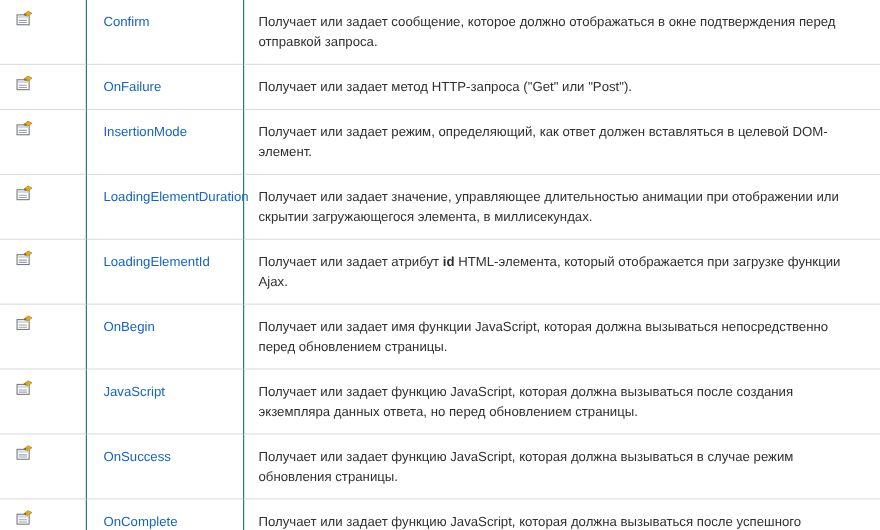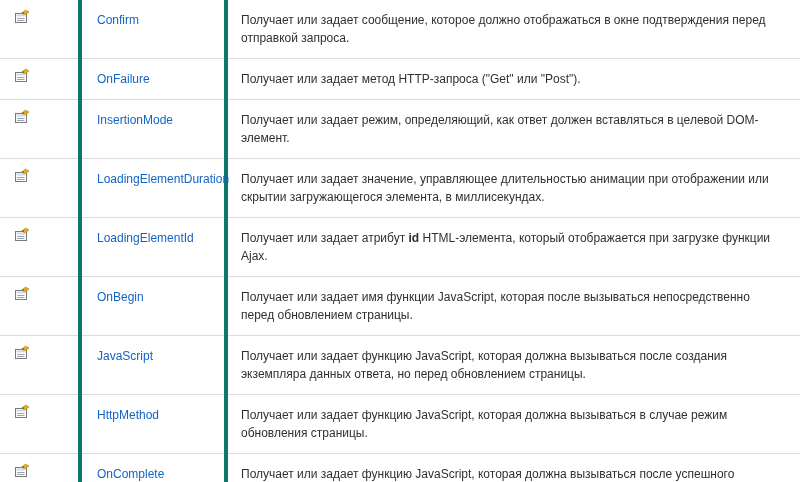--- a/index.html
+++ b/index.html
@@ -20,21 +20,21 @@
     width: 800px;
     border-collapse: collapse;
     table-layout: fixed;
   }
 
   .members-table tr {
     border-bottom: 1px solid #dcdcdc;
   }
 
   .members-table td {
-    border-right: 4px solid #0f766e;
+    border-right: 1px solid #0f766e;
     vertical-align: top;
     padding: 0;
     background: #ffffff;
   }
 
   .members-table td.col-desc {
     border-right: none;
   }
 
   .col-icon   { width: 78px; }
@@ -202,21 +202,21 @@
               <path d="M7.5 4.2 L11.5 1.2 L15 3.0 L11.2 5.6 Z" fill="#f2c14a" stroke="#b8860b" stroke-width="0.8" stroke-linejoin="round"></path>
               <path d="M8.2 3.9 L11.4 1.6 L13.9 2.9 L11.0 4.9 Z" fill="#e8a317"></path>
               <circle cx="9.0" cy="4.3" r="1.0" fill="#5a7a2a"></circle>
             </svg>
           </div>
         </td>
         <td class="col-name">
           <div class="cell-inner name-cell"><a class="member-link">OnBegin</a></div>
         </td>
         <td class="col-desc">
-          <div class="cell-inner desc-cell"><span class="desc-text"><span>Получает или задает имя функции JavaScript, которая после вызываться непосредственно перед обновлением страницы.</span></span></div>
+          <div class="cell-inner desc-cell"><span class="desc-text"><span>Получает или задает имя функции JavaScript, которая должна вызываться непосредственно перед обновлением страницы.</span></span></div>
         </td>
       </tr>
       <tr>
         <td class="col-icon">
           <div class="cell-inner icon-cell">
             <svg class="prop-icon" viewBox="0 0 16 16" xmlns="http://www.w3.org/2000/svg">
               <rect x="1.5" y="4.5" width="11" height="9" fill="#ffffff" stroke="#7a7a7a" stroke-width="1"></rect>
               <rect x="2.5" y="5.5" width="9" height="2" fill="#cfd8e6"></rect>
               <line x1="3" y1="9.5" x2="10.5" y2="9.5" stroke="#9aa3b0" stroke-width="1"></line>
               <line x1="3" y1="11.5" x2="10.5" y2="11.5" stroke="#9aa3b0" stroke-width="1"></line>
@@ -241,21 +241,21 @@
               <rect x="2.5" y="5.5" width="9" height="2" fill="#cfd8e6"></rect>
               <line x1="3" y1="9.5" x2="10.5" y2="9.5" stroke="#9aa3b0" stroke-width="1"></line>
               <line x1="3" y1="11.5" x2="10.5" y2="11.5" stroke="#9aa3b0" stroke-width="1"></line>
               <path d="M7.5 4.2 L11.5 1.2 L15 3.0 L11.2 5.6 Z" fill="#f2c14a" stroke="#b8860b" stroke-width="0.8" stroke-linejoin="round"></path>
               <path d="M8.2 3.9 L11.4 1.6 L13.9 2.9 L11.0 4.9 Z" fill="#e8a317"></path>
               <circle cx="9.0" cy="4.3" r="1.0" fill="#5a7a2a"></circle>
             </svg>
           </div>
         </td>
         <td class="col-name">
-          <div class="cell-inner name-cell"><a class="member-link">HttpMethod</a></div>
+          <div class="cell-inner name-cell"><a class="member-link">OnSuccess</a></div>
         </td>
         <td class="col-desc">
           <div class="cell-inner desc-cell"><span class="desc-text"><span>Получает или задает функцию JavaScript, которая должна вызываться в случае режим обновления страницы.</span></span></div>
         </td>
       </tr>
       <tr>
         <td class="col-icon">
           <div class="cell-inner icon-cell">
             <svg class="prop-icon" viewBox="0 0 16 16" xmlns="http://www.w3.org/2000/svg">
               <rect x="1.5" y="4.5" width="11" height="9" fill="#ffffff" stroke="#7a7a7a" stroke-width="1"></rect>

